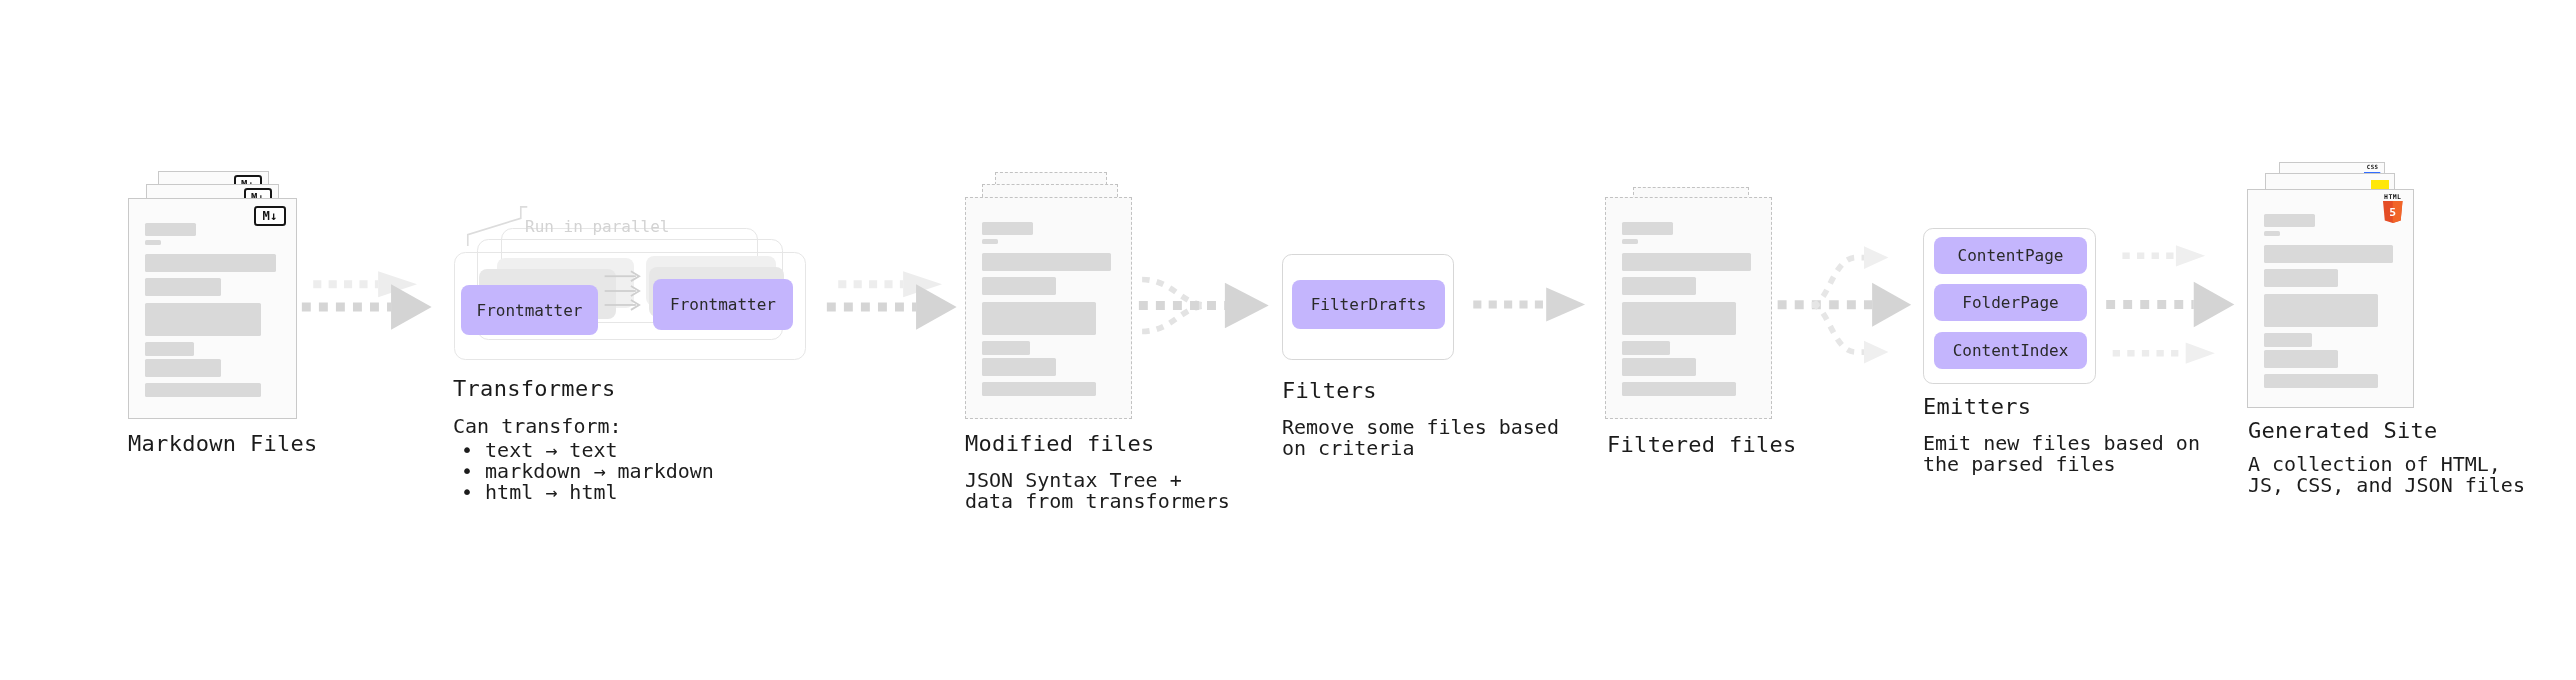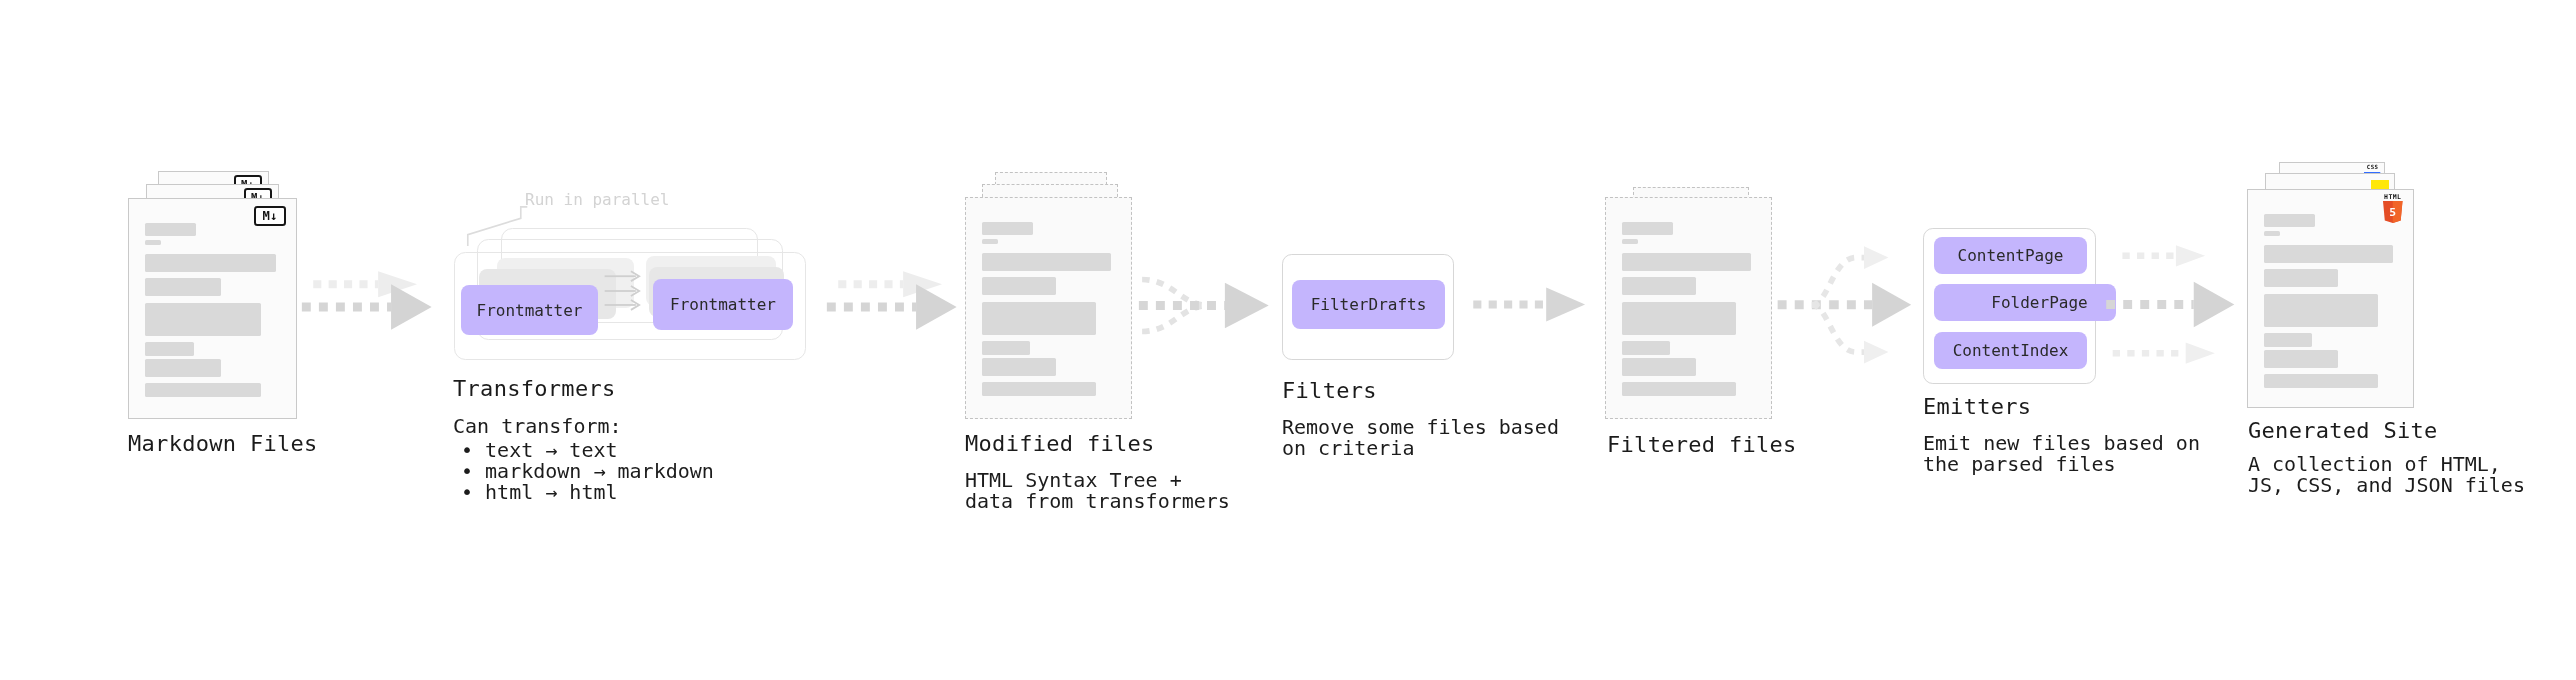--- a/index.html
+++ b/index.html
@@ -79,21 +79,21 @@
   </svg>
 
   <div>
     <div class="frame" style="left:501px;top:228px;width:257px;height:95px;"></div>
     <div class="frame" style="left:477px;top:239px;width:306px;height:101px;"></div>
     <div class="frame" style="left:454px;top:252px;width:352px;height:108px;"></div>
 
     <svg style="left:458px;top:197px;" width="75" height="54" viewBox="0 0 92 66">
       <polyline points="85,12 77,12 77,26 12,46 12,60" fill="none" stroke="#dcdcdc" stroke-width="2"></polyline>
     </svg>
-    <div class="note-grey" style="left:525px;top:190px;">Run in parallel</div>
+    <div class="note-grey" style="left:525px;top:217px;">Run in parallel</div>
 
     <div class="chip g2" style="left:497px;top:258px;width:137px;height:50px;"></div>
     <div class="chip g1" style="left:479px;top:269px;width:137px;height:50px;"></div>
     <div class="chip" style="left:461px;top:285px;width:137px;height:50px;">Frontmatter</div>
 
     <div class="chip g2" style="left:646px;top:256px;width:130px;height:50px;"></div>
     <div class="chip g1" style="left:649px;top:267px;width:135px;height:50px;"></div>
     <div class="chip" style="left:653px;top:279px;width:140px;height:51px;">Frontmatter</div>
 
     <svg style="left:603px;top:268px;" width="46" height="46" viewBox="0 0 56 56">
@@ -133,21 +133,21 @@
           <div class="bar"></div>
           <div class="bar"></div>
         <div class="bar"></div>
           <div class="bar"></div>
           <div class="bar"></div>
           <div class="bar"></div>
       </div>
     </div>
     <div class="sec-title" style="left:965px;top:431px;">Modified files</div>
     <div class="body-text" style="left:965px;top:470px;">
-      <span class="sub-line">HTML Syntax Tree +</span>
+      <span class="sub-line">JSON Syntax Tree +</span>
       <span class="sub-line">data from transformers</span>
     </div>
   </div>
 
   <svg style="left:1134px;top:268px;" width="142" height="75" viewBox="0 0 175 92">
     <path d="M 10 14 C 48 14, 58 46, 92 46" fill="none" stroke="#e3e3e3" stroke-width="7" stroke-dasharray="9 9"></path>
     <path d="M 10 78 C 48 78, 58 46, 92 46" fill="none" stroke="#e3e3e3" stroke-width="7" stroke-dasharray="9 9"></path>
     <line x1="6" y1="46" x2="112" y2="46" stroke="#d6d6d6" stroke-width="11" stroke-dasharray="11 10"></line>
     <polygon points="112,18 166,46 112,74" fill="#d4d4d4"></polygon>
   </svg>
@@ -190,21 +190,21 @@
     <polygon points="108,5 138,19 108,33" fill="#efefef"></polygon>
     <path d="M 44 77 C 64 77, 70 135, 98 135 L 108 135" fill="none" stroke="#e6e6e6" stroke-width="7" stroke-dasharray="9 9"></path>
     <polygon points="108,121 138,135 108,149" fill="#efefef"></polygon>
     <line x1="66" y1="77" x2="118" y2="77" stroke="#d6d6d6" stroke-width="11" stroke-dasharray="11 10"></line>
     <polygon points="118,50 166,77 118,104" fill="#d4d4d4"></polygon>
   </svg>
 
   <div>
     <div class="frame solidish" style="left:1923px;top:228px;width:173px;height:156px;"></div>
     <div class="chip" style="left:1934px;top:237px;width:153px;height:37px;">ContentPage</div>
-    <div class="chip" style="left:1934px;top:284px;width:153px;height:37px;padding-left:29px;">FolderPage</div>
+    <div class="chip" style="left:1934px;top:284px;width:153px;height:37px;">FolderPage</div>
     <div class="chip" style="left:1934px;top:332px;width:153px;height:37px;">ContentIndex</div>
     <div class="sec-title" style="left:1923px;top:394px;">Emitters</div>
     <div class="body-text" style="left:1923px;top:433px;">
       <span class="sub-line">Emit new files based on</span>
       <span class="sub-line">the parsed files</span>
     </div>
   </div>
 
   <svg style="left:2101px;top:238px;" width="145" height="133" viewBox="0 0 178 164">
     <line x1="26" y1="22" x2="92" y2="22" stroke="#ececec" stroke-width="8" stroke-dasharray="9 9"></line>

